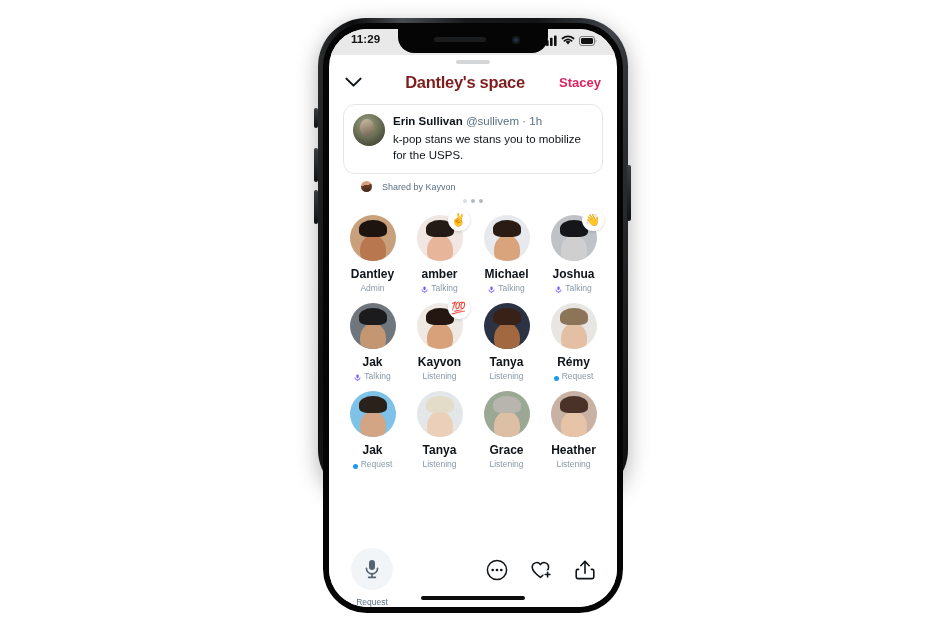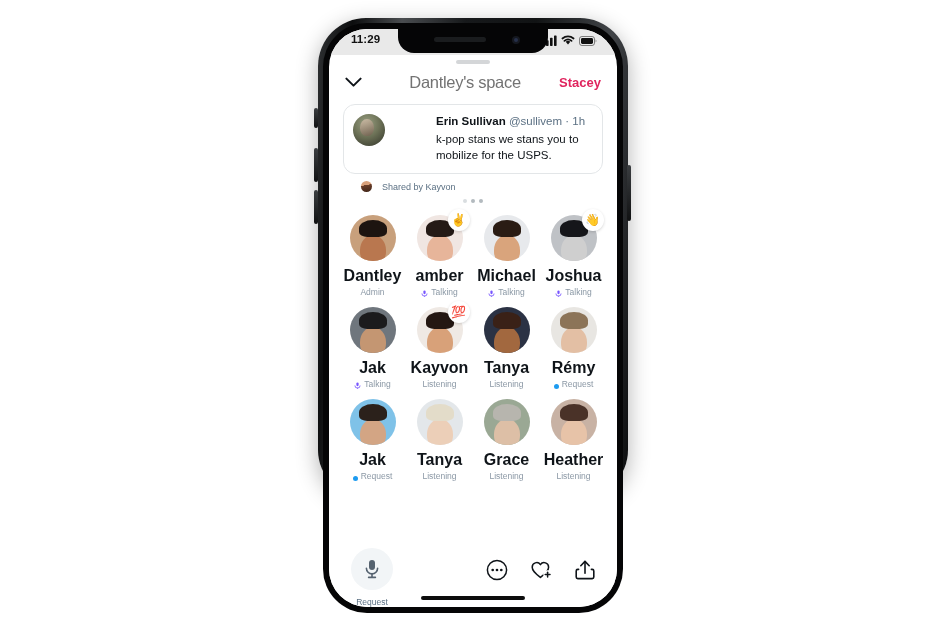--- a/index.html
+++ b/index.html
@@ -59,21 +59,21 @@
   .notch .camera  { position:absolute; right:28px; top:7px; width:8px; height:8px; border-radius:50%; background:#15181f; }
   .notch .camera::after { content:""; position:absolute; left:2px; top:2px; width:4px; height:4px; border-radius:50%; background:#26304a; }
 
   
   .grabber { width:34px; height:4px; border-radius:2px; background:#d4d6d8; margin:5px auto 0; }
   .app-header {
     display: flex; align-items: center; justify-content: space-between;
     padding: 9px 16px 12px 16px;
   }
   .chevron-btn { width: 26px; display:flex; align-items:center; }
-  .space-title { font-size: 16.5px; font-weight: 400; color: #737373; letter-spacing: -.3px; }
+  .space-title { font-size: 16.5px; font-weight: 700; color: #7f1d1d; letter-spacing: -.3px; }
   .leave-btn { font-size: 13px; font-weight: 700; color: #e0245e; }
 
   
   .card-wrap { padding: 0 14px; }
   .tweet-card {
     border: 1px solid #e3e6e8; border-radius: 12px;
     padding: 9px 10px 10px 9px;
     display: flex; gap: 8px;
     background: #fff;
   }
@@ -81,21 +81,21 @@
     width: 32px; height: 32px; border-radius: 50%; flex: 0 0 32px;
     background: radial-gradient(circle at 42% 30%, #9aa083 0%, #6d7257 45%, #2f3127 100%);
     position: relative; overflow: hidden;
   }
   .tw-avatar::after {
     content:""; position:absolute; left:7px; top:5px; width:14px; height:17px;
     border-radius: 50% 50% 45% 45%;
     background: linear-gradient(160deg,#d6c4ad,#6e5c4c);
     opacity:.85;
   }
-  .tw-body { flex: 1; min-width: 0; margin-left: 43px; }
+  .tw-body { flex: 1; min-width: 0; }
   .tw-line1 { font-size: 11.5px; line-height: 1.35; white-space: nowrap; }
   .tw-name { font-weight: 700; color: #0f1419; }
   .tw-handle, .tw-dot, .tw-time { color: #5b7083; font-weight: 400; }
   .tw-text { font-size: 11.5px; line-height: 1.42; color: #0f1419; margin-top: 1px; }
 
   .shared-row {
     display: flex; align-items: center; gap: 10px;
     padding: 7px 0 0 4px; margin-left: 14px;
   }
   .shared-ava {
@@ -132,21 +132,21 @@
     border-radius: 50% 50% 30% 30%;
   }
   .emoji-badge {
     position: absolute; right: -7px; top: -6px;
     width: 22px; height: 22px; border-radius: 50%;
     background: #fff;
     display: flex; align-items: center; justify-content: center;
     font-size: 12px; line-height: 1;
     box-shadow: 0 1px 3px rgba(0,0,0,.16);
   }
-  .p-name { font-size: 16px; font-weight: 700; color: #0f1419; margin-top: 6px; }
+  .p-name { font-size: 12px; font-weight: 700; color: #0f1419; margin-top: 6px; }
   .p-status { font-size: 8.5px; color: #8b98a5; margin-top: 2px; display:flex; align-items:flex-end; gap:3px; }
   .mic-mini { width: 7px; height: 7px; display:block; }
   .dot-req { width: 5px; height: 5px; border-radius: 50%; background: #1d9bf0; display:block; }
 
   
   .bottom-bar {
     position: absolute; left: 0; right: 0; bottom: 0;
     padding: 12px 18px 0 18px;
     display: flex; align-items: flex-start; justify-content: space-between;
     background: #fff;

